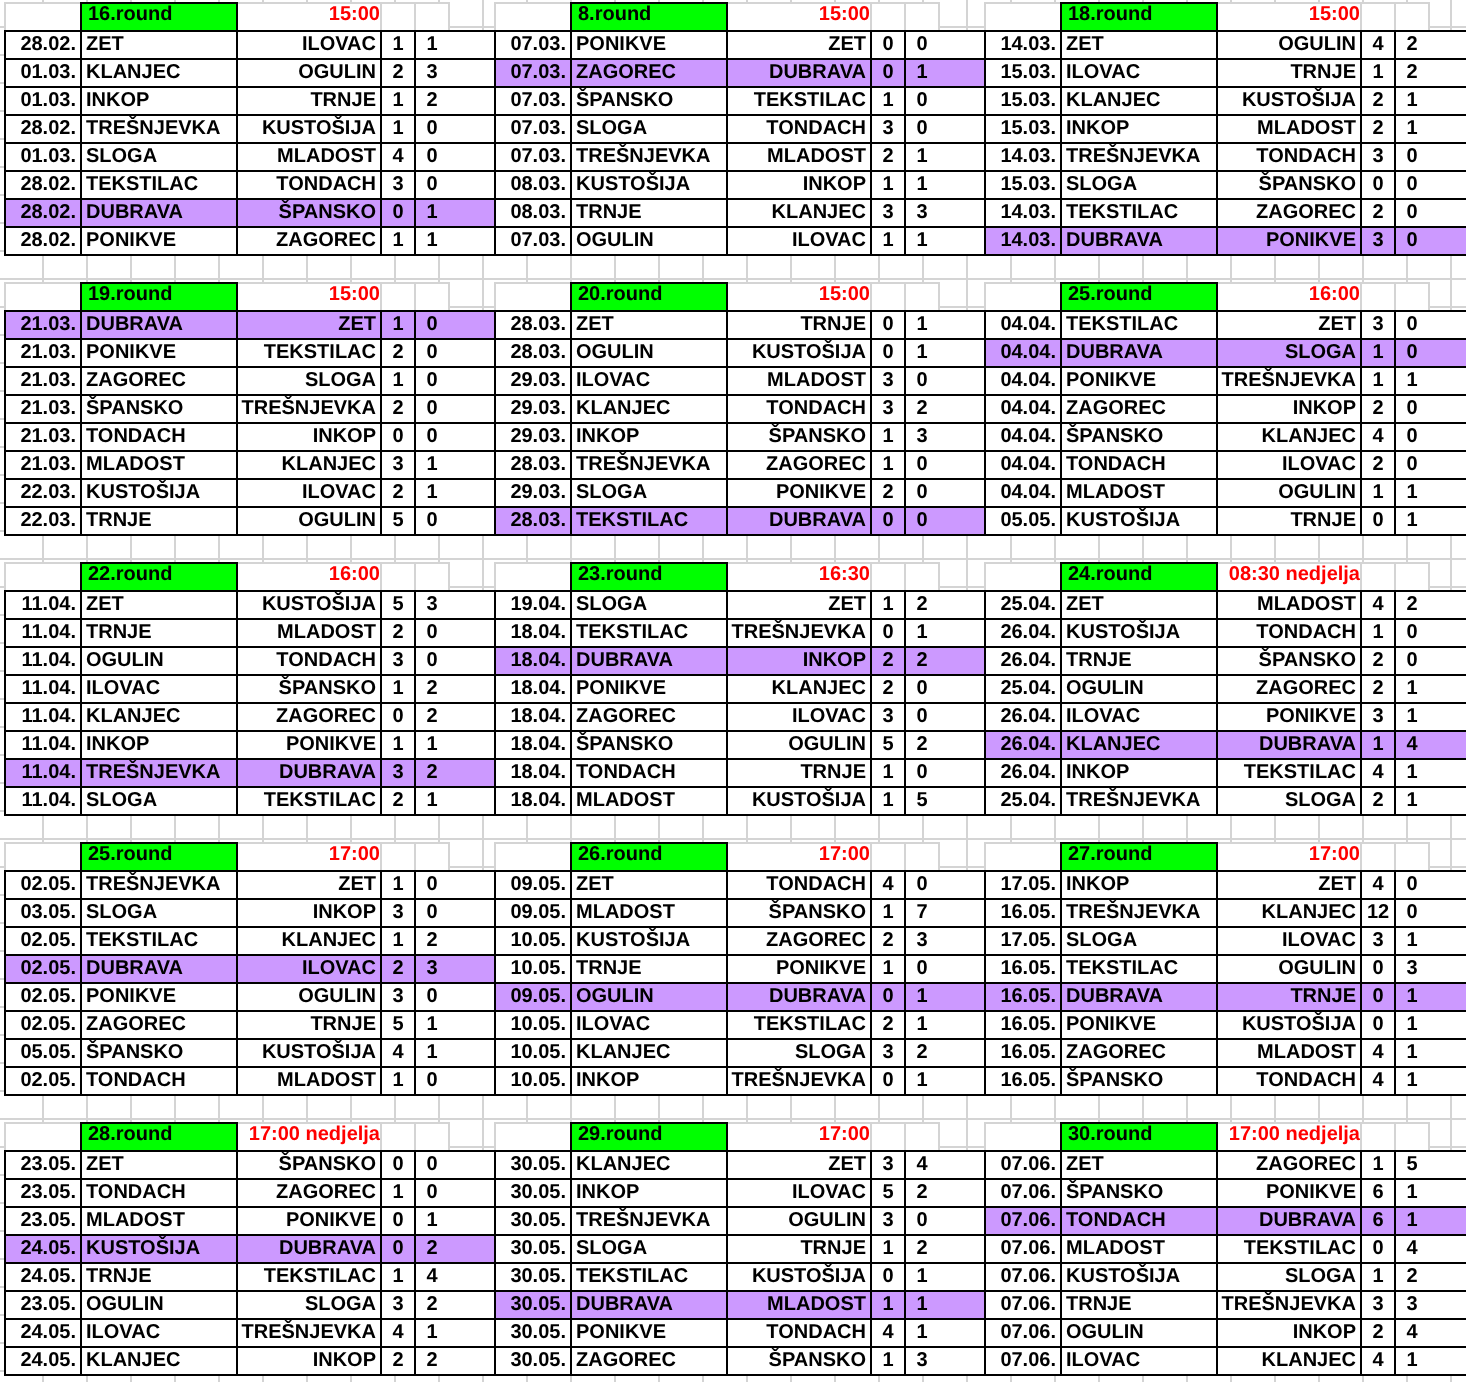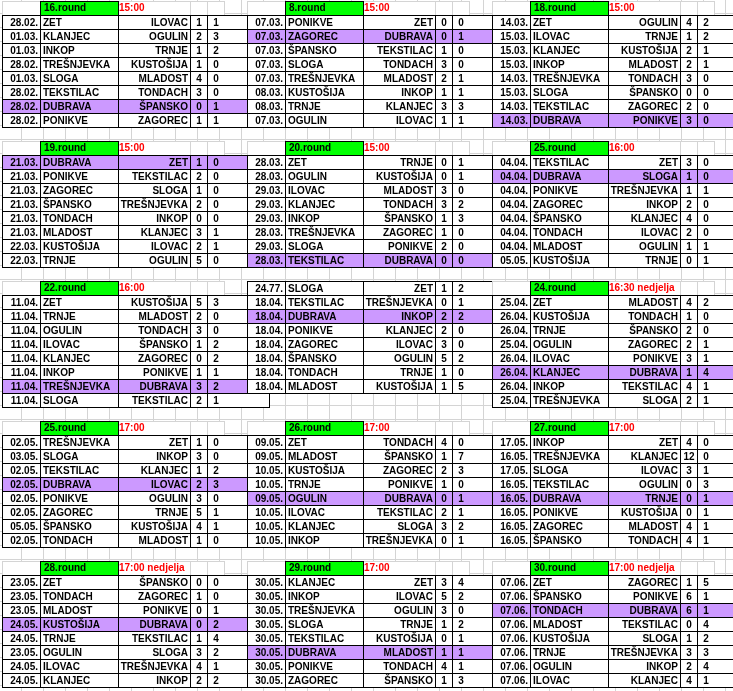--- a/index.html
+++ b/index.html
@@ -20,21 +20,21 @@
   .block{width:223px;}
   .hdr-row{display:flex;height:14px;}
   .hcell{
     box-sizing:border-box;height:14px;line-height:12px;
     border:1px solid #d4d4d4;border-bottom:none;background:#fff;
     overflow:visible;white-space:nowrap;
   }
   .hcell + .hcell{margin-left:-1px;}
   .h-date{width:39px;}
   .h-round{width:79px;background:#00FF00;border-color:#000;position:relative;z-index:1;padding-left:3px;}
-  .h-time{width:73px;color:#FF0000;text-align:left;}
+  .h-time{width:73px;color:#FF0000;text-align:right;}
   .h-s{width:18px;}
   .matches{box-sizing:border-box;width:268px;border:1px solid #000;background:#fff;}
   .mrow{display:flex;height:13px;line-height:13px;background:#fff;}
   .mrow + .mrow{border-top:1px solid #000;}
   .mrow.hl{background:#CC99FF;}
   .mrow.hl .cell{background:#CC99FF;}
   .cell{box-sizing:border-box;overflow:hidden;white-space:nowrap;}
   .c-date{width:37px;text-align:right;padding-right:2px;}
   .c-home{width:78px;border-left:1px solid #000;text-align:left;padding-left:2px;}
   .c-away{width:72px;border-left:1px solid #000;text-align:right;padding-right:2px;}
@@ -508,23 +508,30 @@
           <div class="mrow">
             <div class="cell c-date">11.04.</div>
             <div class="cell c-home">SLOGA</div>
             <div class="cell c-away">TEKSTILAC</div>
             <div class="cell c-s">2</div>
             <div class="cell c-s">1</div>
           </div>
         </div>
       </div>
       <div class="block">
-        <div class="matches">
-          <div class="mrow">
-            <div class="cell c-date">24.77.</div>
+        <div class="hdr-row">
+          <div class="hcell h-date"></div>
+          <div class="hcell h-round">23.round</div>
+          <div class="hcell h-time">16:30</div>
+          <div class="hcell h-s"></div>
+          <div class="hcell h-s"></div>
+        </div>
+        <div class="matches">
+          <div class="mrow">
+            <div class="cell c-date">19.04.</div>
             <div class="cell c-home">SLOGA</div>
             <div class="cell c-away">ZET</div>
             <div class="cell c-s">1</div>
             <div class="cell c-s">2</div>
           </div>
           <div class="mrow">
             <div class="cell c-date">18.04.</div>
             <div class="cell c-home">TEKSTILAC</div>
             <div class="cell c-away">TREŠNJEVKA</div>
             <div class="cell c-s">0</div>
@@ -571,21 +578,21 @@
             <div class="cell c-away">KUSTOŠIJA</div>
             <div class="cell c-s">1</div>
             <div class="cell c-s">5</div>
           </div>
         </div>
       </div>
       <div class="block">
         <div class="hdr-row">
           <div class="hcell h-date"></div>
           <div class="hcell h-round">24.round</div>
-          <div class="hcell h-time">16:30 nedjelja</div>
+          <div class="hcell h-time">08:30 nedjelja</div>
           <div class="hcell h-s"></div>
           <div class="hcell h-s"></div>
         </div>
         <div class="matches">
           <div class="mrow">
             <div class="cell c-date">25.04.</div>
             <div class="cell c-home">ZET</div>
             <div class="cell c-away">MLADOST</div>
             <div class="cell c-s">4</div>
             <div class="cell c-s">2</div>

